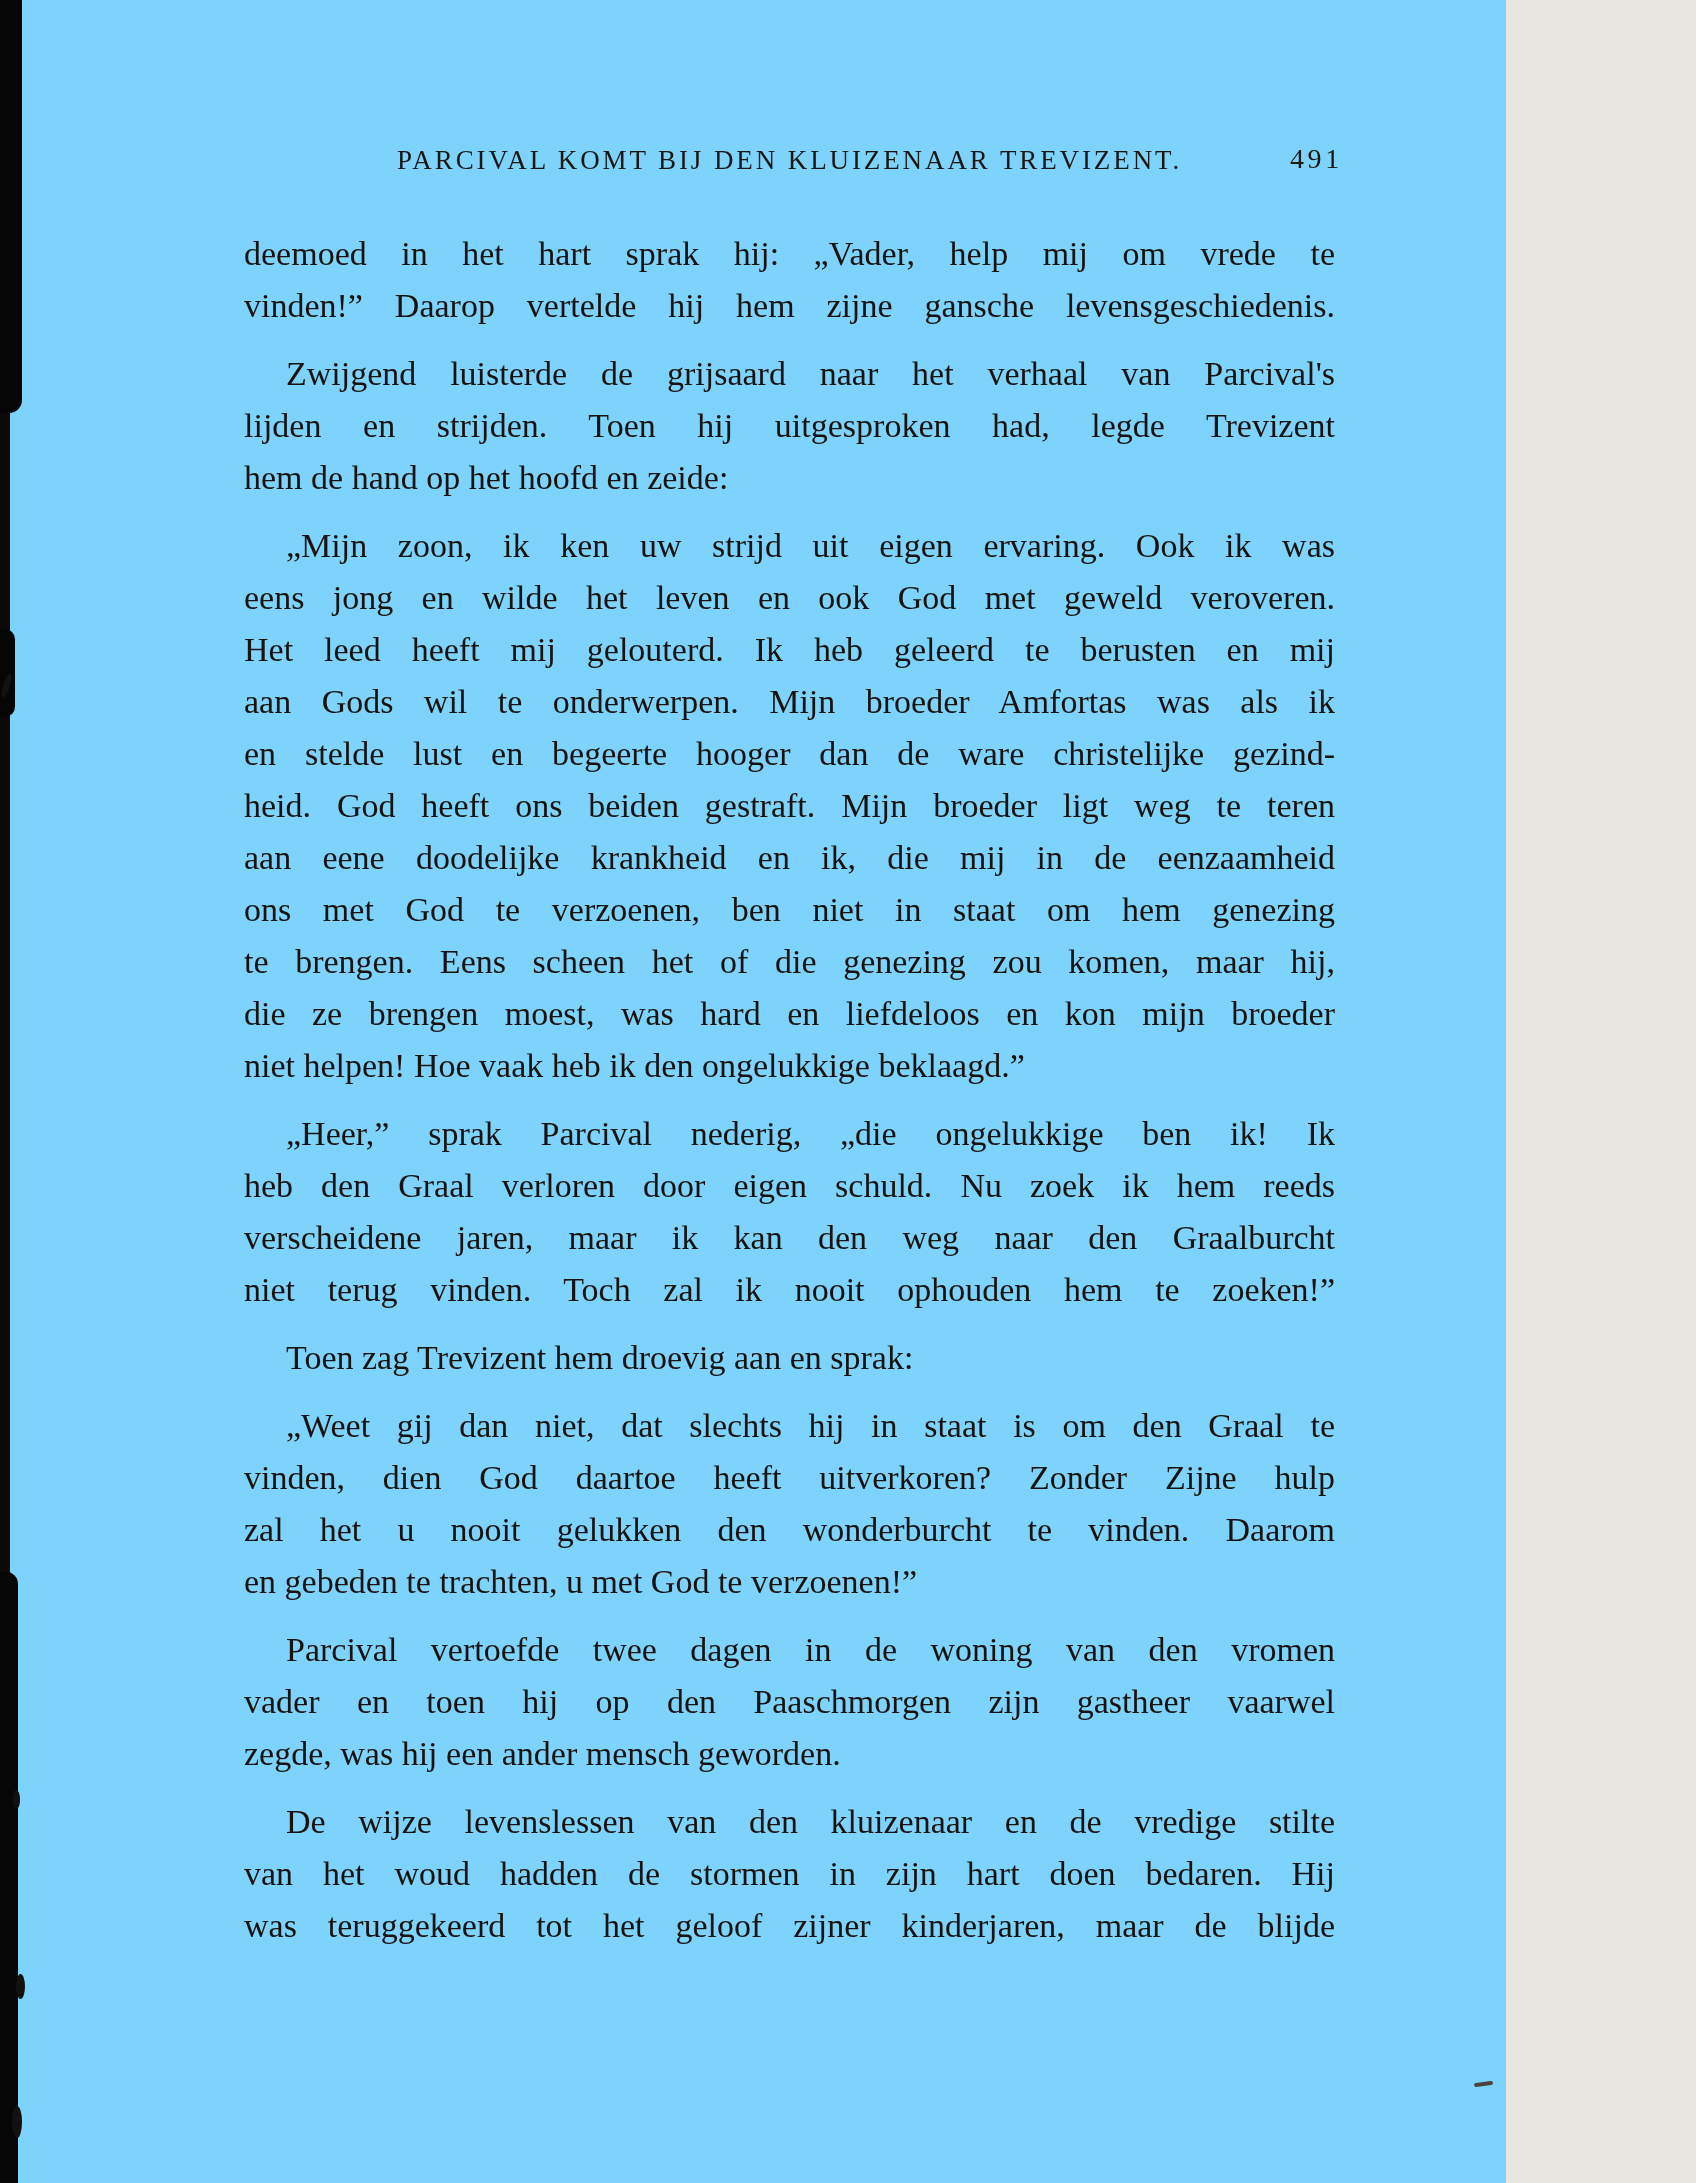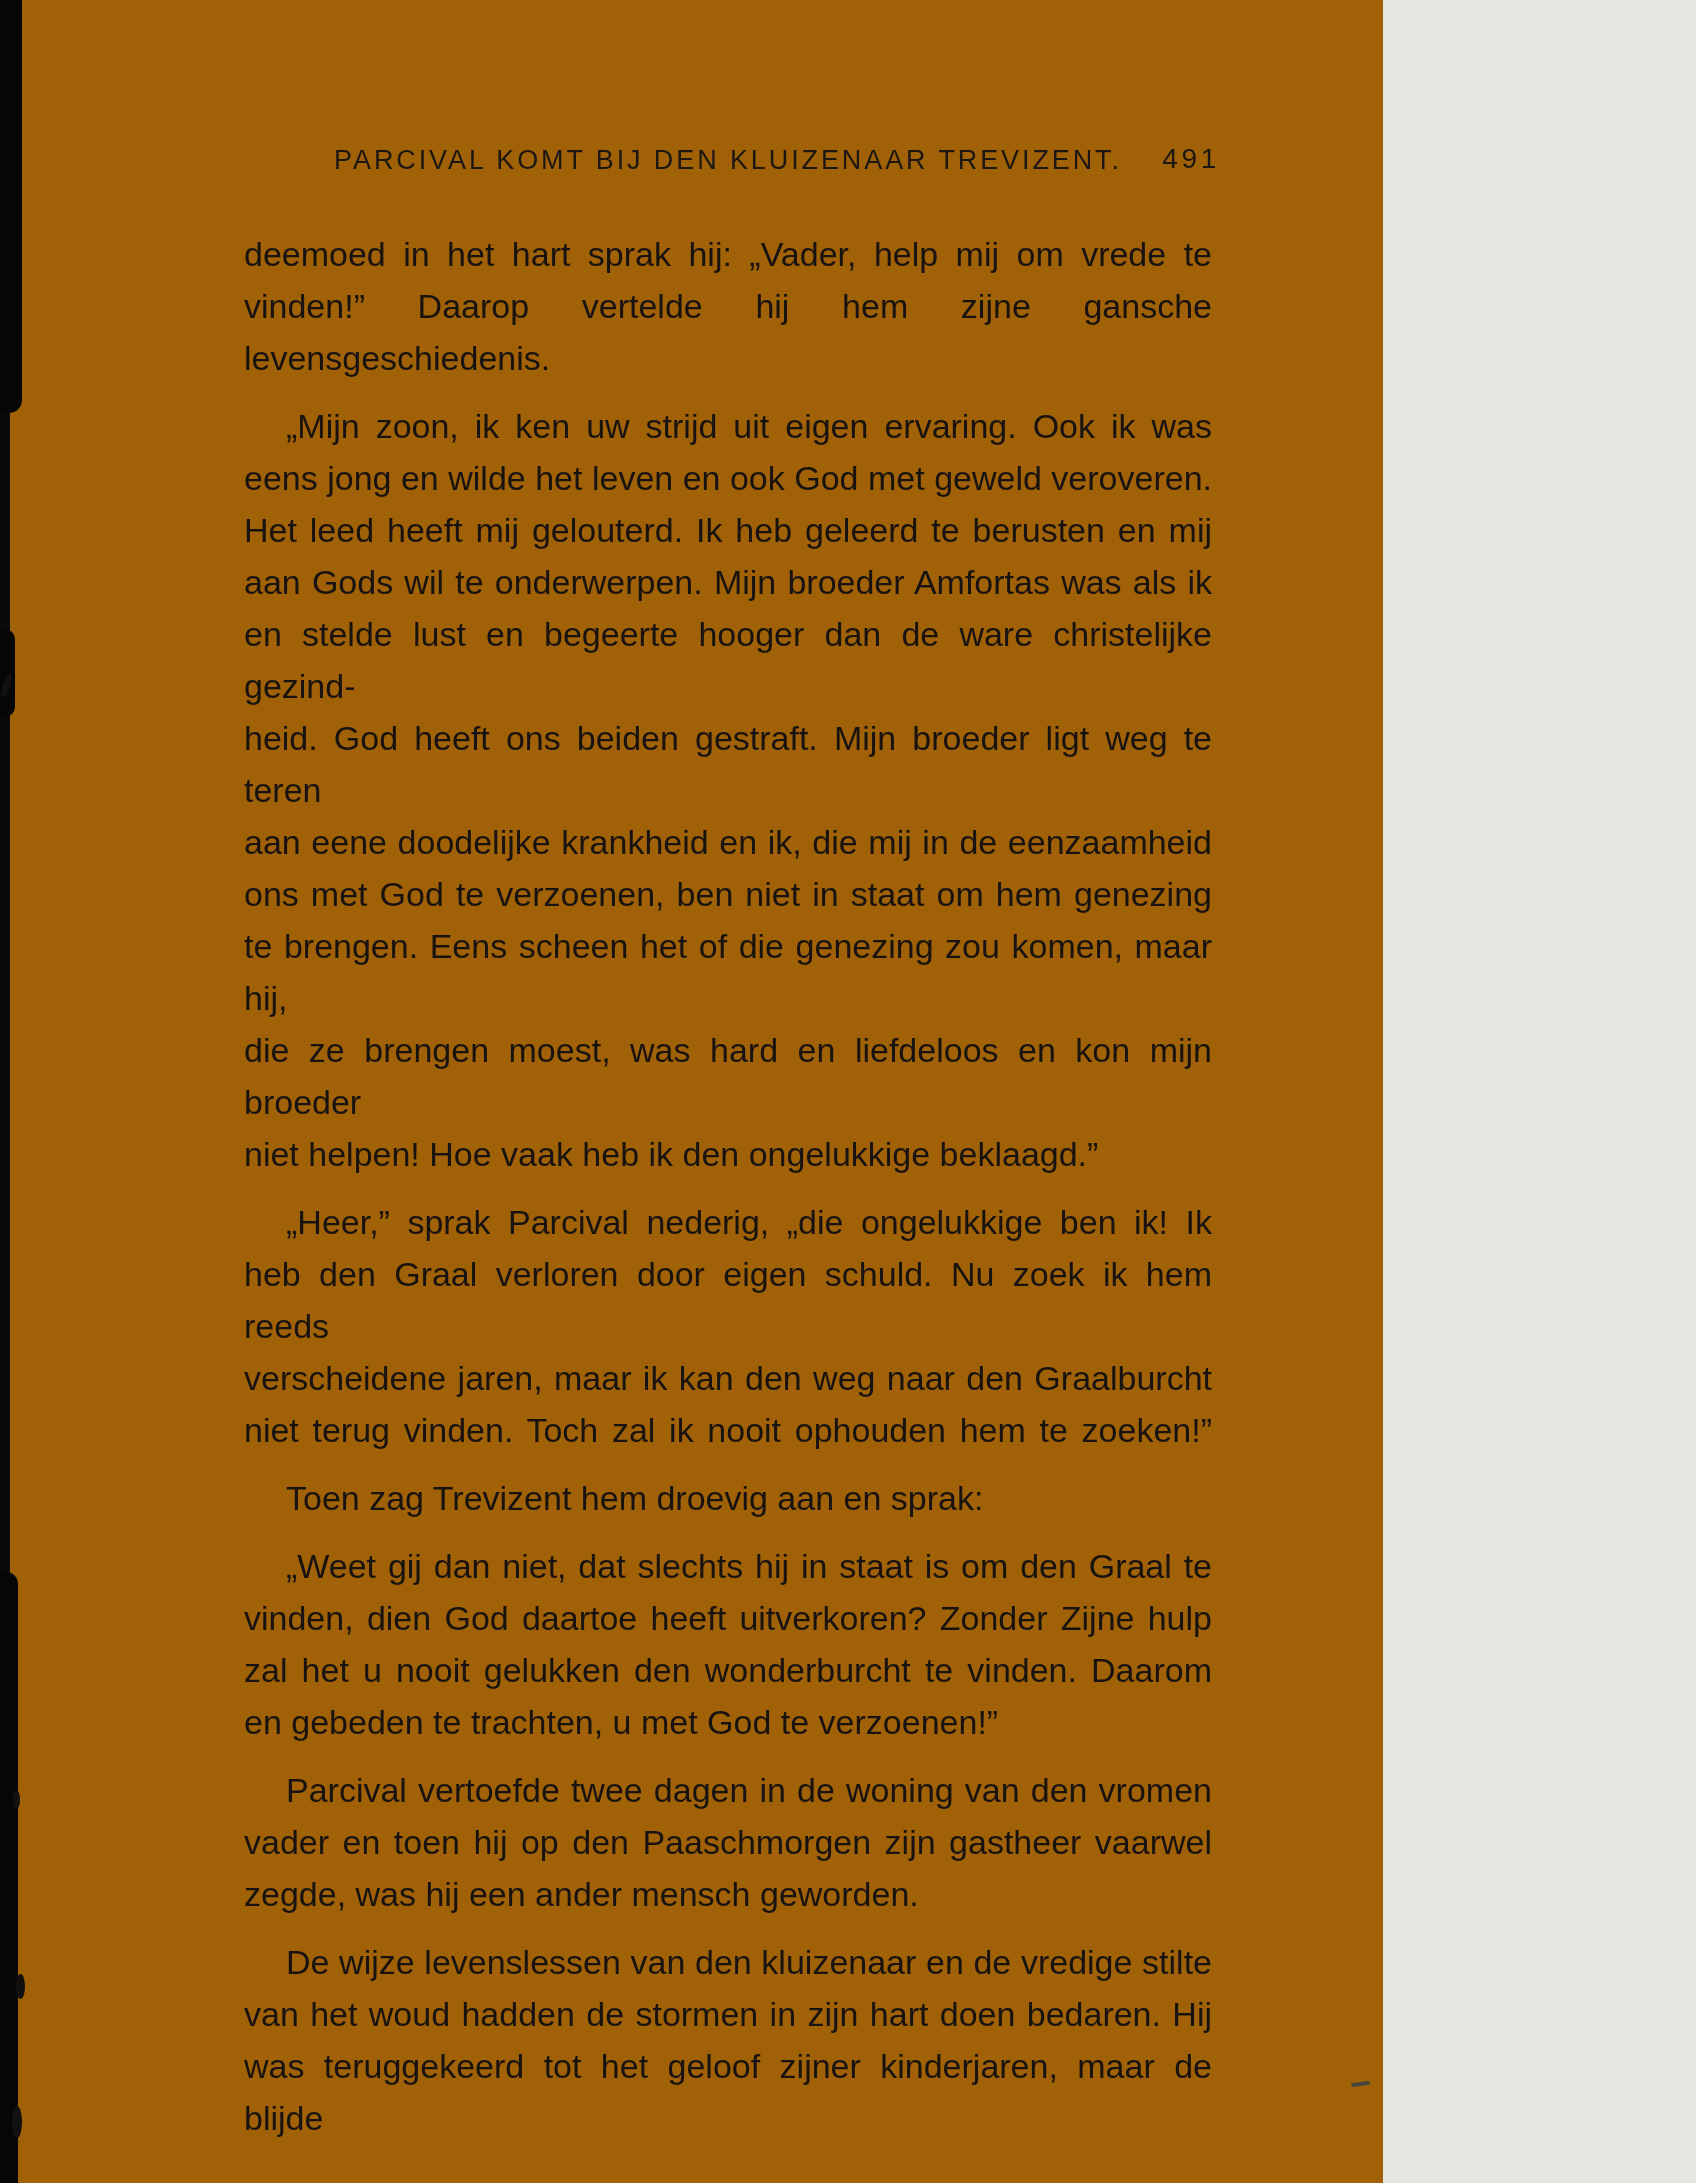--- a/index.html
+++ b/index.html
@@ -2,24 +2,24 @@
 <html style="font-size:11.7px"><head>
 <meta charset="utf-8">
 <style>
   html, body {
     margin: 0;
     padding: 0;
     background: #e8e6e1;
   }
   .page {
     position: relative;
-    width: 1383px;
+    width: 1506px;
     height: 2183px;
-    background: #a16207;
-    font-family: Liberation Sans, sans-serif;
+    background: #7dd3fc;
+    font-family: Liberation Serif, serif;
     color: #181310;
     overflow: hidden;
   }
   
   .edge-bar {
     position: absolute;
     left: 0;
     top: 0;
     width: 9.5px;
     height: 100%;
@@ -108,20 +108,25 @@
     <span class="header-title">PARCIVAL KOMT BIJ DEN KLUIZENAAR TREVIZENT.</span>
     <span class="page-number">491</span>
   </div>
 
   <div class="text-block">
       <div class="para">
         <div class="line just">deemoed in het hart sprak hij: „Vader, help mij om vrede te</div>
         <div class="line just">vinden!” Daarop vertelde hij hem zijne gansche levensgeschiedenis.</div>
       </div>
       <div class="para indent">
+        <div class="line just">Zwijgend luisterde de grijsaard naar het verhaal van Parcival's</div>
+        <div class="line just">lijden en strijden. Toen hij uitgesproken had, legde Trevizent</div>
+        <div class="line">hem de hand op het hoofd en zeide:</div>
+      </div>
+      <div class="para indent">
         <div class="line just">„Mijn zoon, ik ken uw strijd uit eigen ervaring. Ook ik was</div>
         <div class="line just">eens jong en wilde het leven en ook God met geweld veroveren.</div>
         <div class="line just">Het leed heeft mij gelouterd. Ik heb geleerd te berusten en mij</div>
         <div class="line just">aan Gods wil te onderwerpen. Mijn broeder Amfortas was als ik</div>
         <div class="line just">en stelde lust en begeerte hooger dan de ware christelijke gezind-</div>
         <div class="line just">heid. God heeft ons beiden gestraft. Mijn broeder ligt weg te teren</div>
         <div class="line just">aan eene doodelijke krankheid en ik, die mij in de eenzaamheid</div>
         <div class="line just">ons met God te verzoenen, ben niet in staat om hem genezing</div>
         <div class="line just">te brengen. Eens scheen het of die genezing zou komen, maar hij,</div>
         <div class="line just">die ze brengen moest, was hard en liefdeloos en kon mijn broeder</div>

